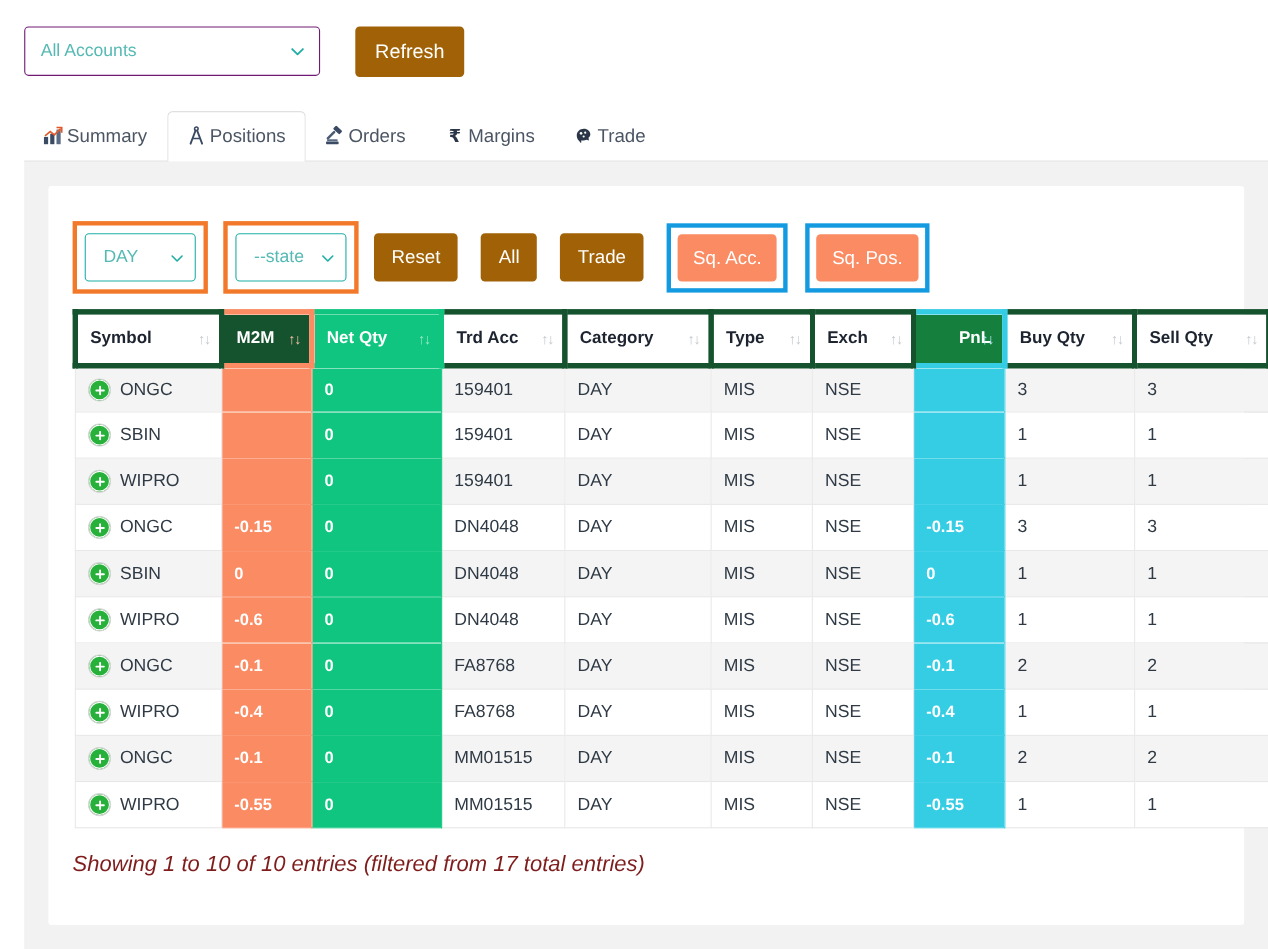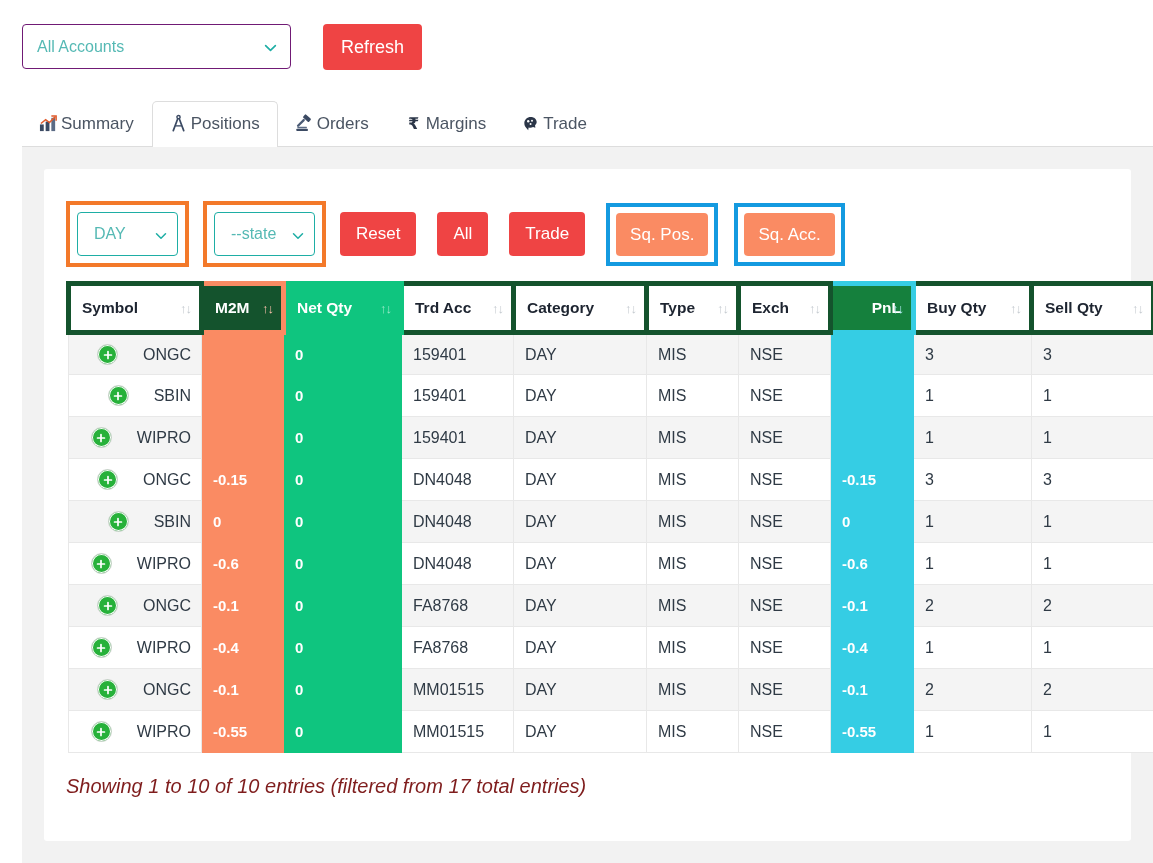--- a/index.html
+++ b/index.html
@@ -31,21 +31,21 @@
     font-size: 16px;
     color: #55b9b4;
   }
   .acct-select .chev {
     position: absolute; right: 13px; top: 50%;
     transform: translateY(-50%);
     width: 13px; height: 13px;
   }
   .btn {
     border: none; border-radius: 4px;
-    background: #ef4444;
+    background: #a16207;
     color: #fff;
     font-size: 17px;
     font-family: "Liberation Sans", sans-serif;
     padding: 0 16px;
     height: 44px;
     line-height: 44px;
     cursor: pointer;
     display: inline-block;
     text-align: center;
   }
@@ -166,21 +166,21 @@
     padding: 0 10px 0 11px;
     white-space: nowrap;
     overflow: hidden;
   }
   tbody tr.odd  td { background: #f4f4f4; }
   tbody tr.even td { background: #ffffff; }
   tbody td.c-m2m    { background: #fa8b63 !important; color: #ffffff; font-weight: bold; font-size: 15px; border-color: #fa8b63; }
   tbody td.c-netqty { background: #0fc57f !important; color: #ffffff; font-weight: bold; font-size: 15px; border-color: #0fc57f; }
   tbody td.c-pnl    { background: #35cde4 !important; color: #ffffff; font-weight: bold; font-size: 15px; border-color: #35cde4; }
 
-  .symcell { display: flex; align-items: center; gap: 25px; justify-content: flex-end; }
+  .symcell { display: flex; align-items: center; gap: 8px; }
   .plus {
     width: 21px; height: 21px; border-radius: 50%;
     background: #27b13a;
     border: 1px solid #d6d6d6;
     box-shadow: 0 0 0 1px #ffffff inset;
     display: inline-flex; align-items: center; justify-content: center;
     flex: 0 0 auto;
     cursor: pointer;
   }
   .plus svg { display: block; }
@@ -307,25 +307,25 @@
                 </svg>
             </span>
           </span>
         </span>
 
         <span class="btn btn-plain">Reset</span>
         <span class="btn btn-plain">All</span>
         <span class="btn btn-plain">Trade</span>
 
         <span class="hl hl-blue">
+          <span class="btn btn-orange">Sq. Acc.</span>
+        </span>
+
+        <span class="hl hl-blue">
           <span class="btn btn-orange">Sq. Pos.</span>
-        </span>
-
-        <span class="hl hl-blue">
-          <span class="btn btn-orange">Sq. Acc.</span>
         </span>
       </div>
 
       <div class="tablewrap">
         <table>
           <colgroup>
             <col class="w-symbol">
               <col class="w-m2m">
               <col class="w-netqty">
               <col class="w-trdacc">

